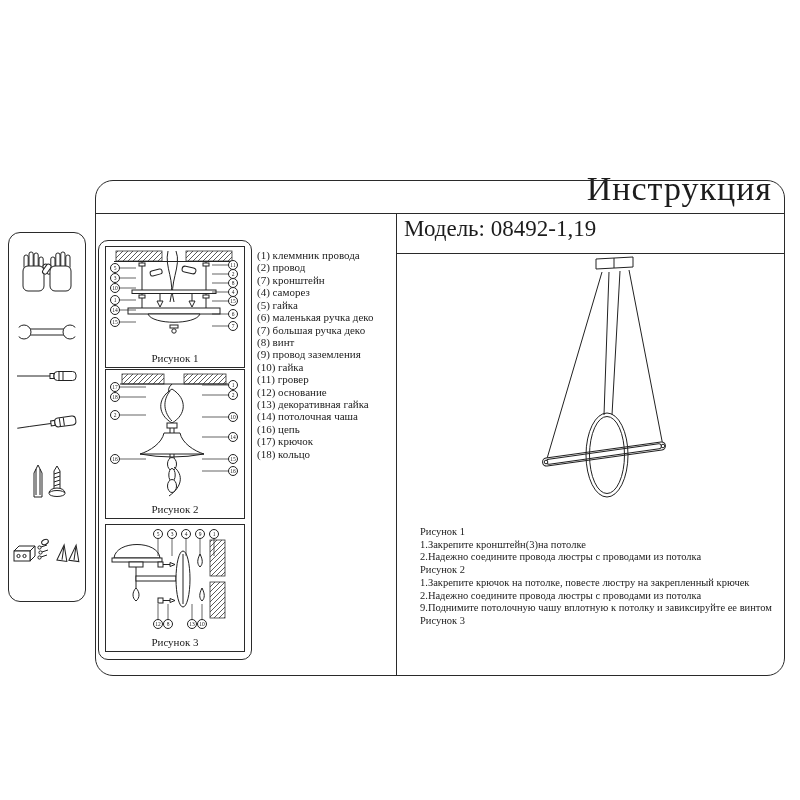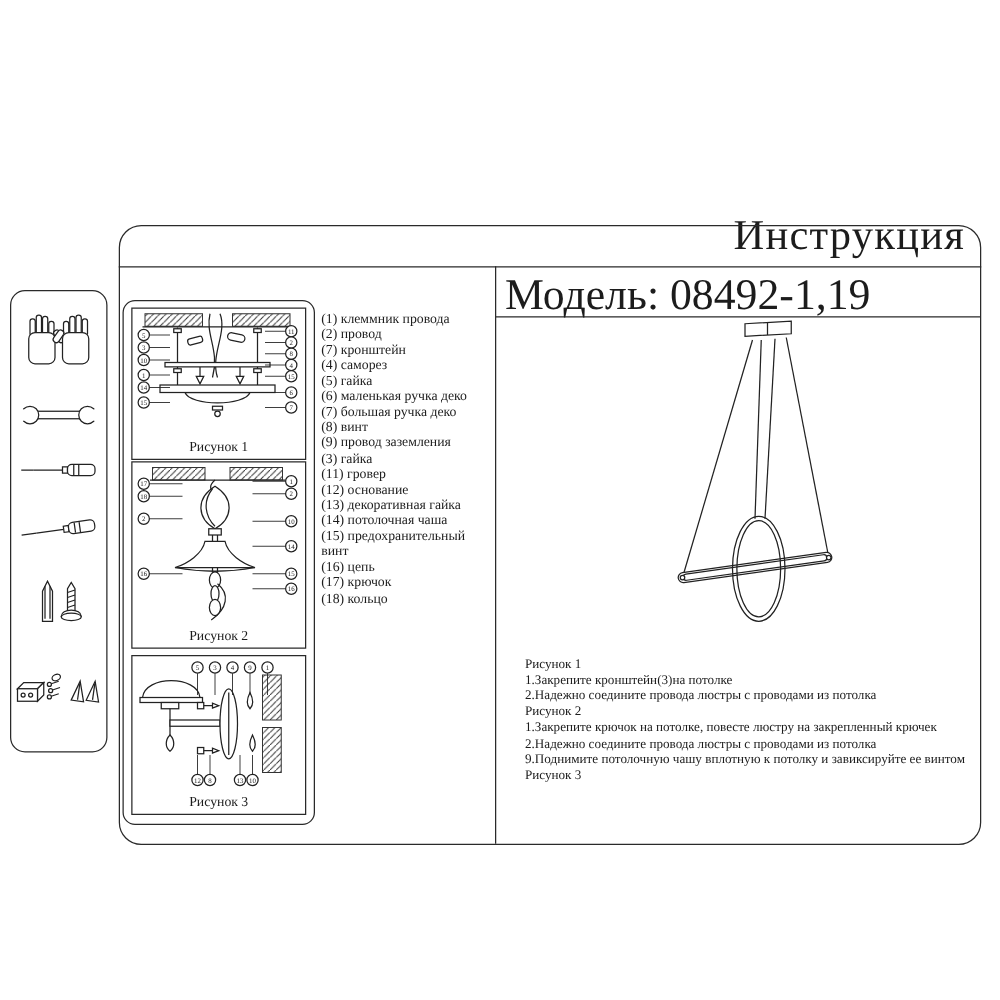--- a/index.html
+++ b/index.html
@@ -4,21 +4,21 @@
 <style>
   html,body{margin:0;padding:0;background:#fff;}
   #page{position:relative;width:800px;height:800px;background:#fff;overflow:hidden;
         font-family:"Liberation Serif","DejaVu Serif",serif;color:#1c1c1c;}
   .abs{position:absolute;}
   #doc-title{top:124px;right:28px;font-size:34px;letter-spacing:1px;margin-top:46px;}
   #sheet{left:95px;top:180px;width:688px;height:494px;border:1.6px solid #2a2a2a;border-radius:18px;}
   #sheet-topline{left:95px;top:213px;width:690px;border-top:1.4px solid #2a2a2a;}
   #divider-v{left:396px;top:213px;height:462px;border-left:1.4px solid #2a2a2a;}
   #model-underline{left:396px;top:253px;width:388px;border-top:1.4px solid #2a2a2a;}
-  #model-heading{left:404px;top:216px;font-size:35px;}
+  #model-heading{left:404px;top:216px;font-size:23px;}
   
   #tools-panel{left:8px;top:232px;width:76px;height:368px;border:1.6px solid #2a2a2a;border-radius:12px;}
   .tool{position:absolute;left:50%;transform:translateX(-50%);}
   
   #figures-panel{left:98px;top:240px;width:152px;height:418px;border:1.6px solid #2a2a2a;border-radius:10px;}
   .fig-box{position:absolute;left:6px;width:138px;border:1px solid #2a2a2a;background:#fff;}
   .fig-label{position:absolute;left:0;bottom:3px;width:100%;text-align:center;font-size:11px;}
   #fig1-box{top:5px;height:120px;}
   #fig2-box{top:128px;height:148px;}
   #fig3-box{top:283px;height:126px;}
@@ -318,26 +318,25 @@
   <div class="abs" id="parts-list">
       <div>(1) клеммник провода</div>
       <div>(2) провод</div>
       <div>(7) кронштейн</div>
       <div>(4) саморез</div>
       <div>(5) гайка</div>
       <div>(6) маленькая ручка деко</div>
       <div>(7) большая ручка деко</div>
       <div>(8) винт</div>
       <div>(9) провод заземления</div>
-      <div>(3) гайка</div>
+      <div>(10) гайка</div>
       <div>(11) гровер</div>
       <div>(12) основание</div>
       <div>(13) декоративная гайка</div>
       <div>(14) потолочная чаша</div>
-      <div>(15) предохранительный винт</div>
       <div>(16) цепь</div>
       <div>(17) крючок</div>
       <div>(18) кольцо</div>
     </div>
 
   <svg class="abs" style="left:396px;top:253px" width="389" height="422" viewBox="0 0 389 422">
     <line class="ink" x1="206" y1="19" x2="150" y2="209"></line>
     <line class="ink" x1="233" y1="17" x2="267" y2="193"></line>
     <line class="ink" x1="213" y1="19" x2="208" y2="162"></line>
     <line class="ink" x1="224" y1="18" x2="216" y2="162"></line>

